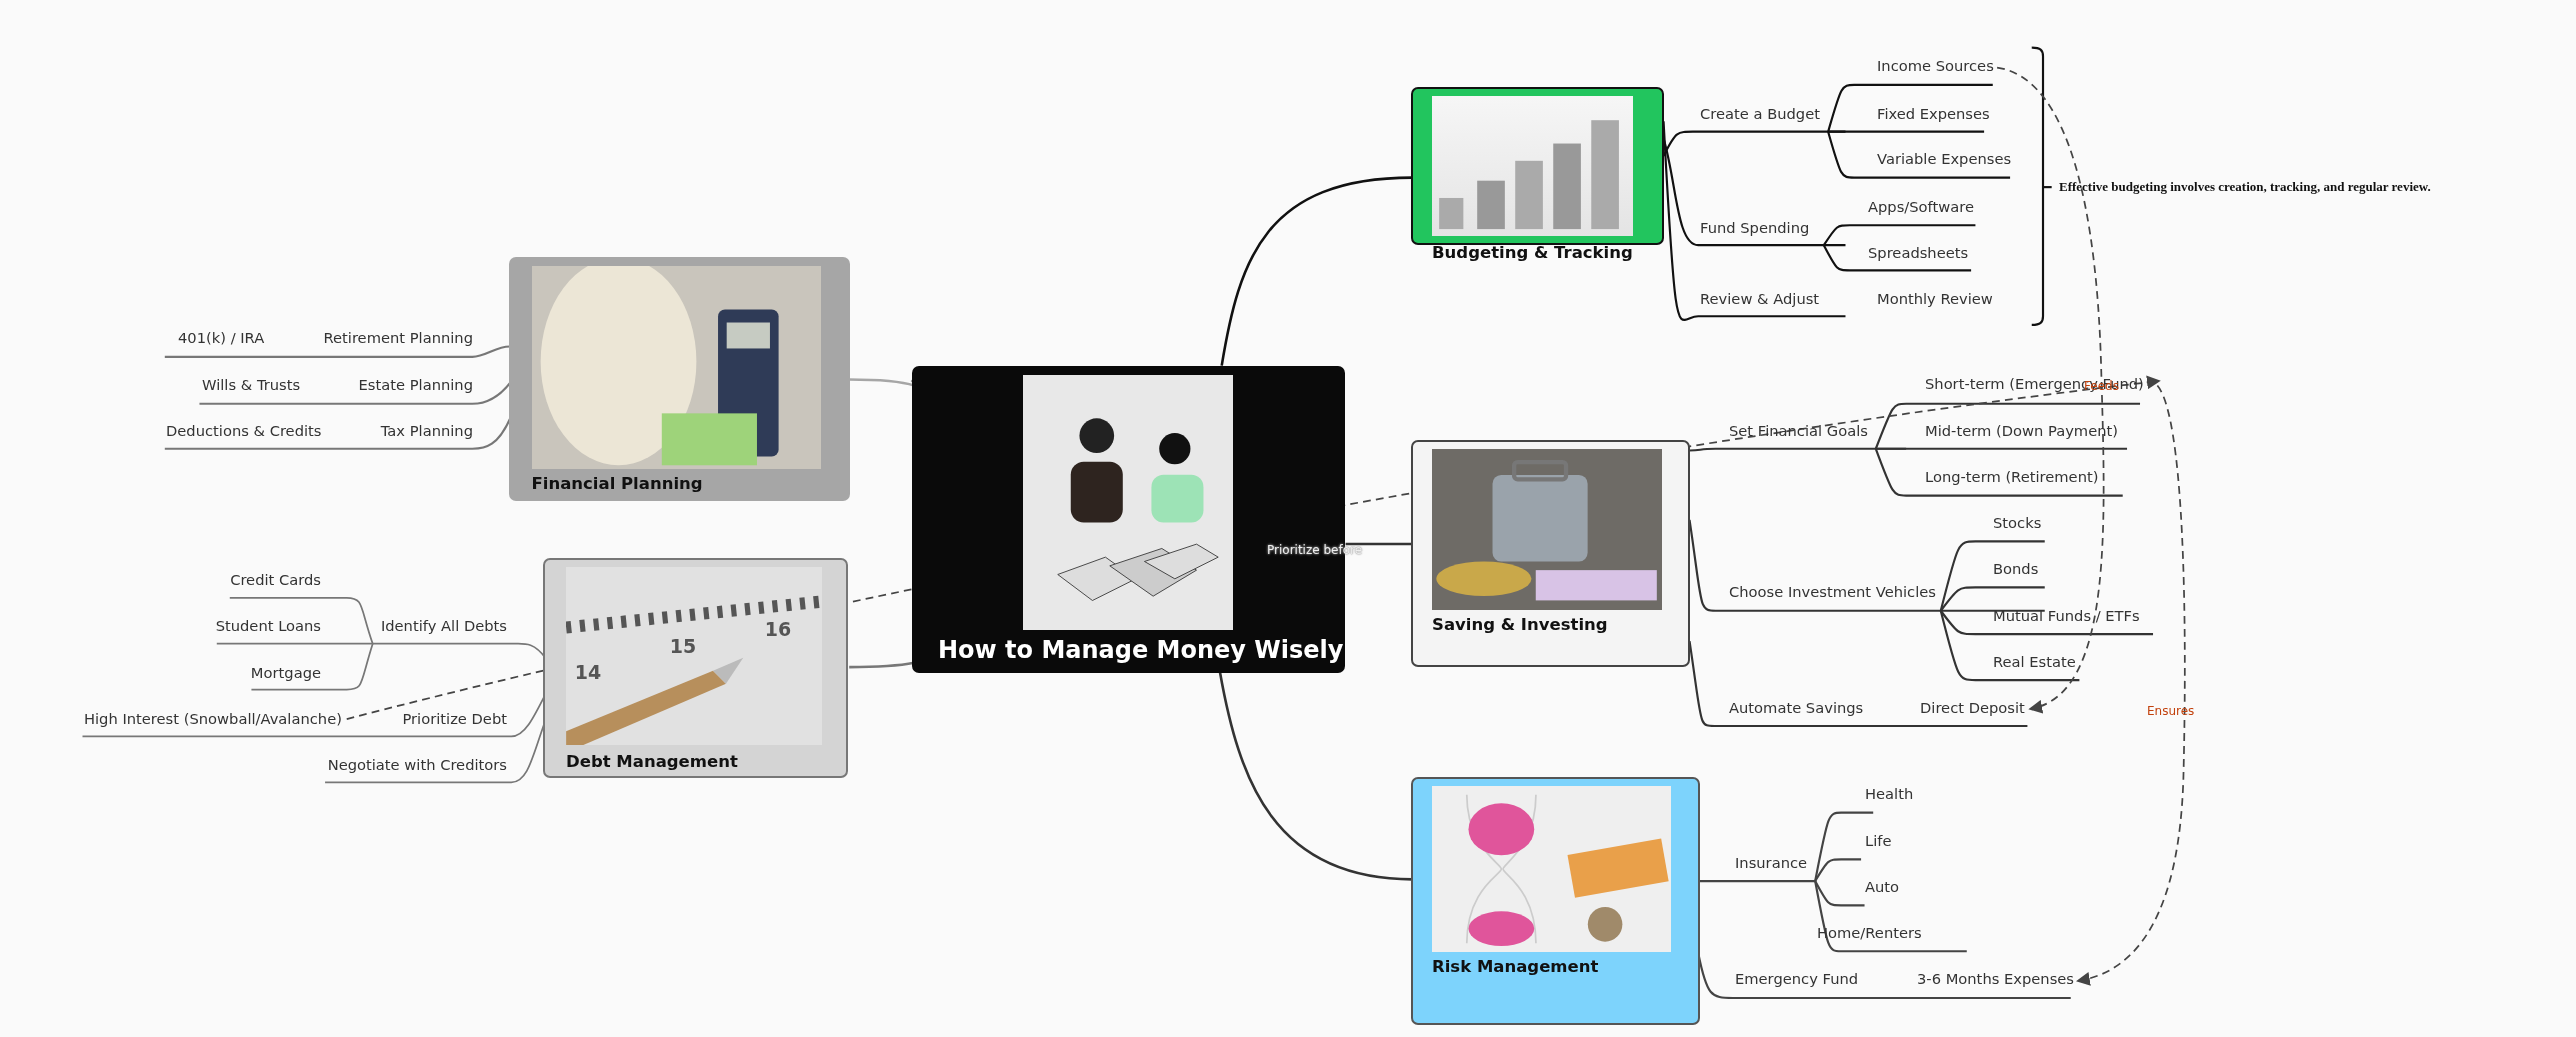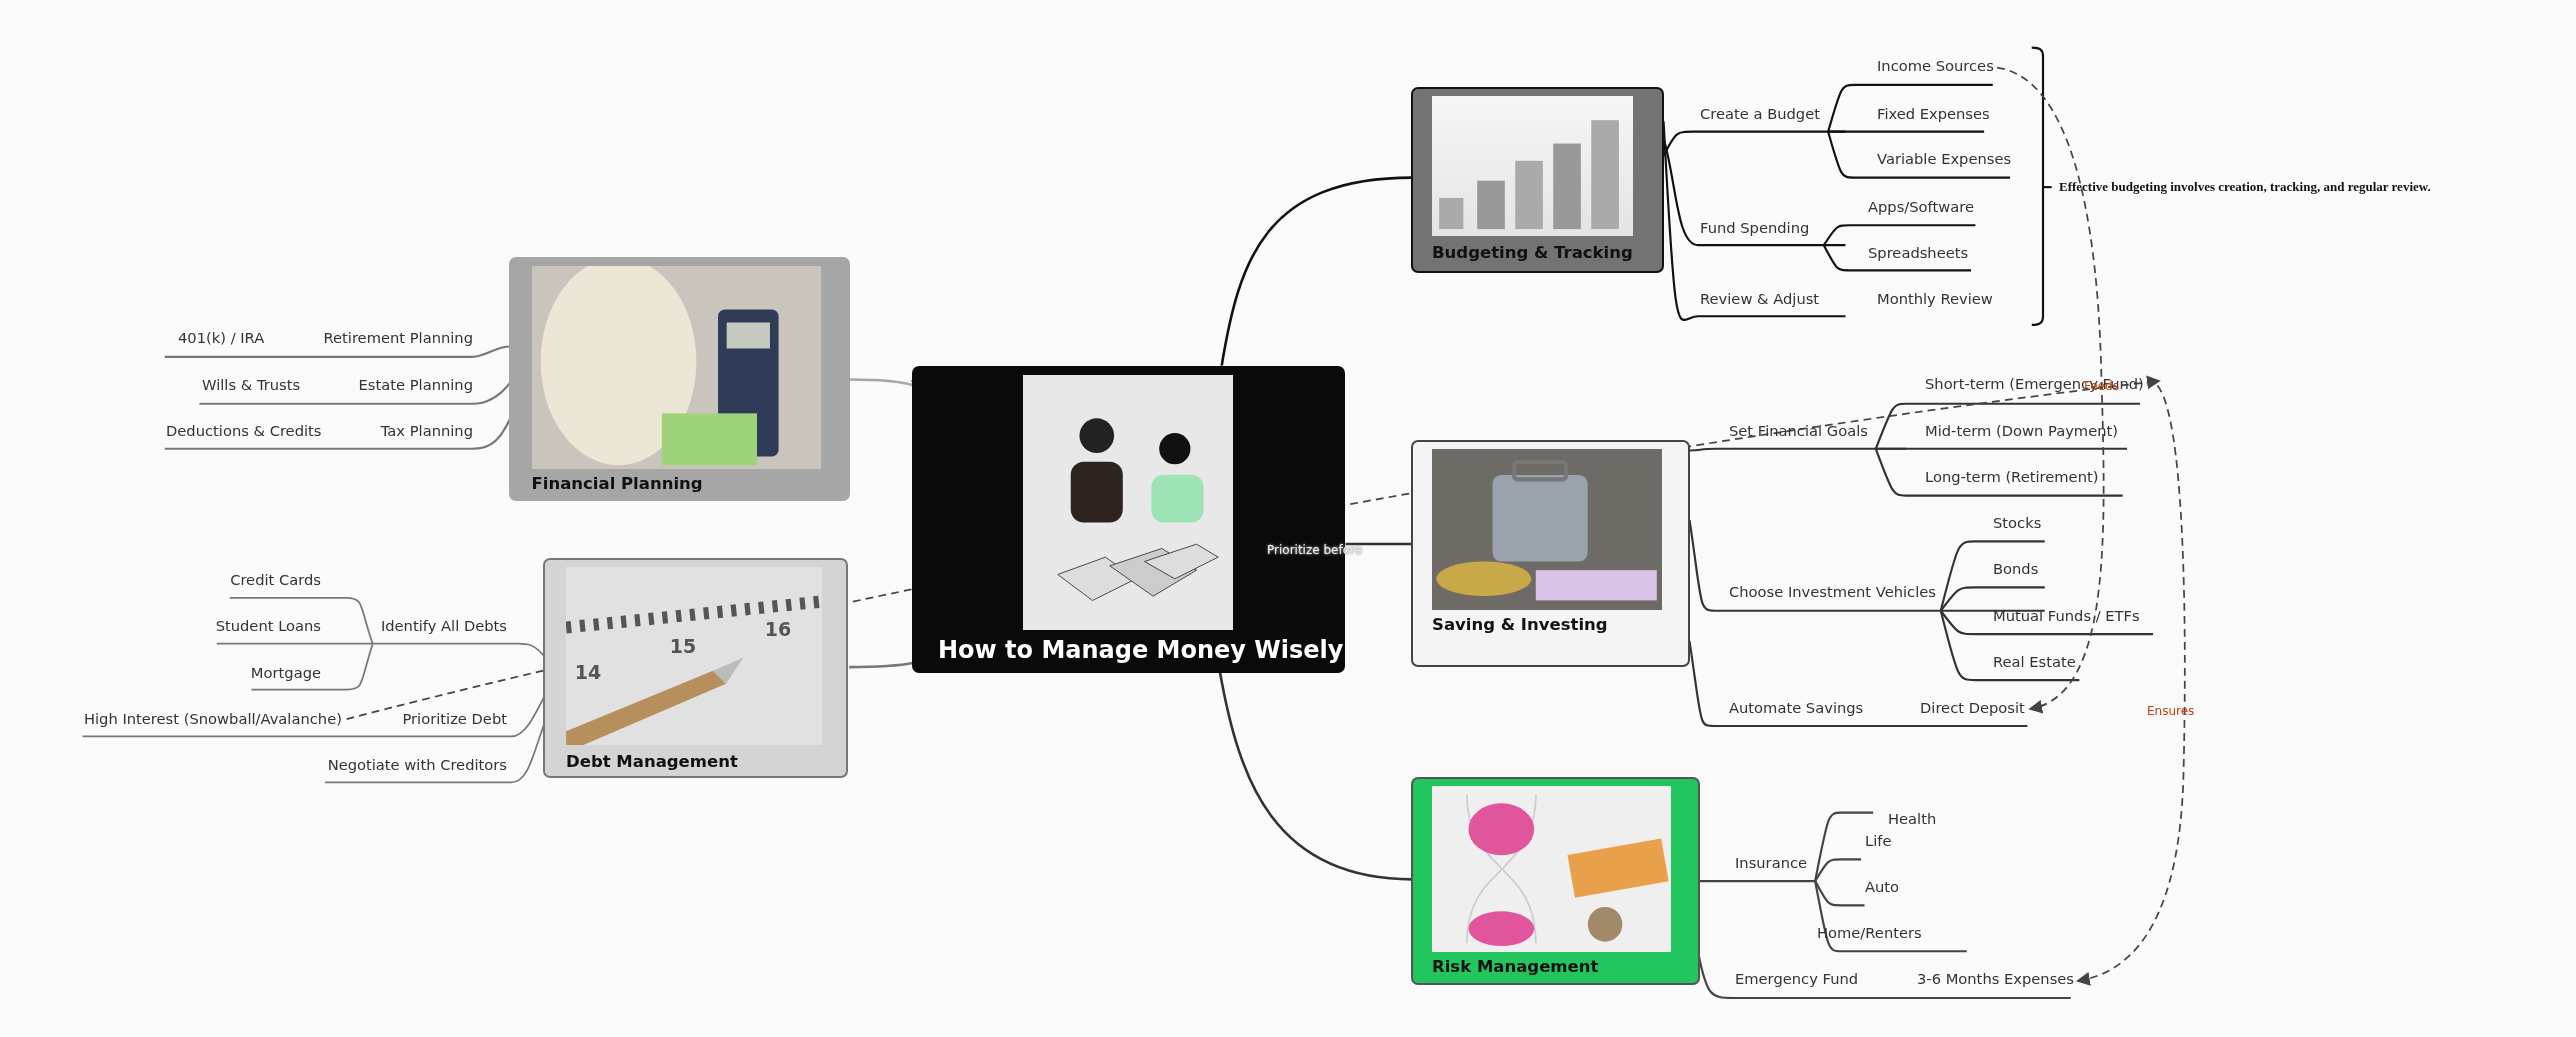--- a/index.html
+++ b/index.html
@@ -95,21 +95,21 @@
       <circle cx="175" cy="85" r="18" fill="#111"></circle>
       <rect x="148" y="115" width="60" height="55" rx="14" fill="#9de3b6"></rect>
       <polygon points="40,230 95,210 130,235 80,260" fill="#ddd" stroke="#333"></polygon>
       <polygon points="100,220 160,200 200,225 150,255" fill="#ccc" stroke="#333"></polygon>
       <polygon points="140,215 200,195 225,210 175,235" fill="#ddd" stroke="#333"></polygon>
     </svg>
   </div>
   <div class="title" style="left:26px; top:270px; width:381px; text-align:center; font-size:24px; color:#fff;">How to Manage Money Wisely</div>
 </div>
 
-<div class="node" style="left:1411px; top:87px; width:253px; height:186px; background:#737373; border:2.2px solid #111;">
+<div class="node" style="left:1411px; top:87px; width:253px; height:158px; background:#22c55e; border:2.2px solid #111;">
   <div class="img" style="left:19px; top:7px; width:201px; height:140px; background:linear-gradient(#f6f6f6,#e4e4e4);">
     <svg width="201" height="140" viewBox="0 0 232 162">
       <rect x="8" y="118" width="28" height="36" fill="#aaa"></rect>
       <rect x="52" y="98" width="32" height="56" fill="#999"></rect>
       <rect x="96" y="75" width="32" height="79" fill="#aaa"></rect>
       <rect x="140" y="55" width="32" height="99" fill="#999"></rect>
       <rect x="184" y="28" width="32" height="126" fill="#aaa"></rect>
     </svg>
   </div>
   <div class="title" style="left:19px; top:154px;">Budgeting &amp; Tracking</div>
@@ -120,21 +120,21 @@
     <svg width="230" height="161" viewBox="0 0 266 186">
       <rect x="70" y="30" width="110" height="100" rx="10" fill="#9aa3ab"></rect>
       <rect x="95" y="15" width="60" height="20" rx="4" fill="none" stroke="#777" stroke-width="5"></rect>
       <ellipse cx="60" cy="150" rx="55" ry="20" fill="#c9a84a"></ellipse>
       <rect x="120" y="140" width="140" height="35" fill="#d8c3e6"></rect>
     </svg>
   </div>
   <div class="title" style="left:19px; top:173px;">Saving &amp; Investing</div>
 </div>
 
-<div class="node" style="left:1411px; top:777px; width:289px; height:208px; background:#22c55e; border:2.2px solid #555;">
+<div class="node" style="left:1411px; top:777px; width:289px; height:248px; background:#7dd3fc; border:2.2px solid #555;">
   <div class="img" style="left:19px; top:7px; width:239px; height:166px; background:#efefef;">
     <svg width="239" height="166" viewBox="0 0 276 192">
       <path d="M40,10 C40,70 80,90 80,96 C80,102 40,120 40,182" stroke="#ccc" stroke-width="2" fill="none"></path>
       <path d="M120,10 C120,70 82,90 82,96 C82,102 120,120 120,182" stroke="#ccc" stroke-width="2" fill="none"></path>
       <ellipse cx="80" cy="50" rx="38" ry="30" fill="#e0559b"></ellipse>
       <ellipse cx="80" cy="165" rx="38" ry="20" fill="#e0559b"></ellipse>
       <rect x="160" y="70" width="110" height="50" fill="#e9a04a" transform="rotate(-10 215 95)"></rect>
       <circle cx="200" cy="160" r="20" fill="#a08a6a"></circle>
     </svg>
   </div>
@@ -184,21 +184,21 @@
 <div class="lbl" style="left:1925px; top:468px;">Long-term (Retirement)</div>
 <div class="lbl" style="left:1729px; top:583px;">Choose Investment Vehicles</div>
 <div class="lbl" style="left:1993px; top:514px;">Stocks</div>
 <div class="lbl" style="left:1993px; top:560px;">Bonds</div>
 <div class="lbl" style="left:1993px; top:607px;">Mutual Funds / ETFs</div>
 <div class="lbl" style="left:1993px; top:653px;">Real Estate</div>
 <div class="lbl" style="left:1729px; top:699px;">Automate Savings</div>
 <div class="lbl" style="left:1920px; top:699px;">Direct Deposit</div>
 
 <div class="lbl" style="left:1735px; top:854px;">Insurance</div>
-<div class="lbl" style="left:1865px; top:810px;margin-left:23px;">Health</div>
+<div class="lbl" style="left:1865px; top:785px;">Health</div>
 <div class="lbl" style="left:1865px; top:832px;">Life</div>
 <div class="lbl" style="left:1865px; top:878px;">Auto</div>
 <div class="lbl" style="left:1817px; top:924px;">Home/Renters</div>
 <div class="lbl" style="left:1735px; top:970px;">Emergency Fund</div>
 <div class="lbl" style="left:1917px; top:970px;">3-6 Months Expenses</div>
 
 <div class="lbl r" style="left:295px; width:178px; top:329px;">Retirement Planning</div>
 <div class="lbl" style="left:178px; top:329px;">401(k) / IRA</div>
 <div class="lbl r" style="left:295px; width:178px; top:376px;">Estate Planning</div>
 <div class="lbl" style="left:202px; top:376px;">Wills &amp; Trusts</div>

